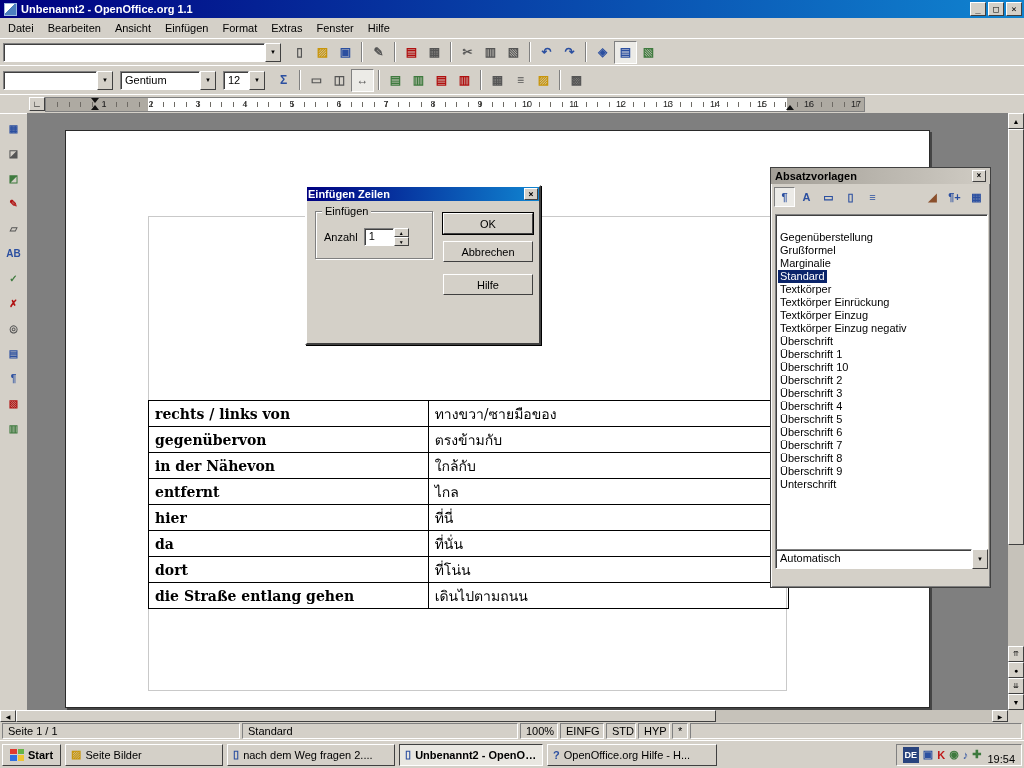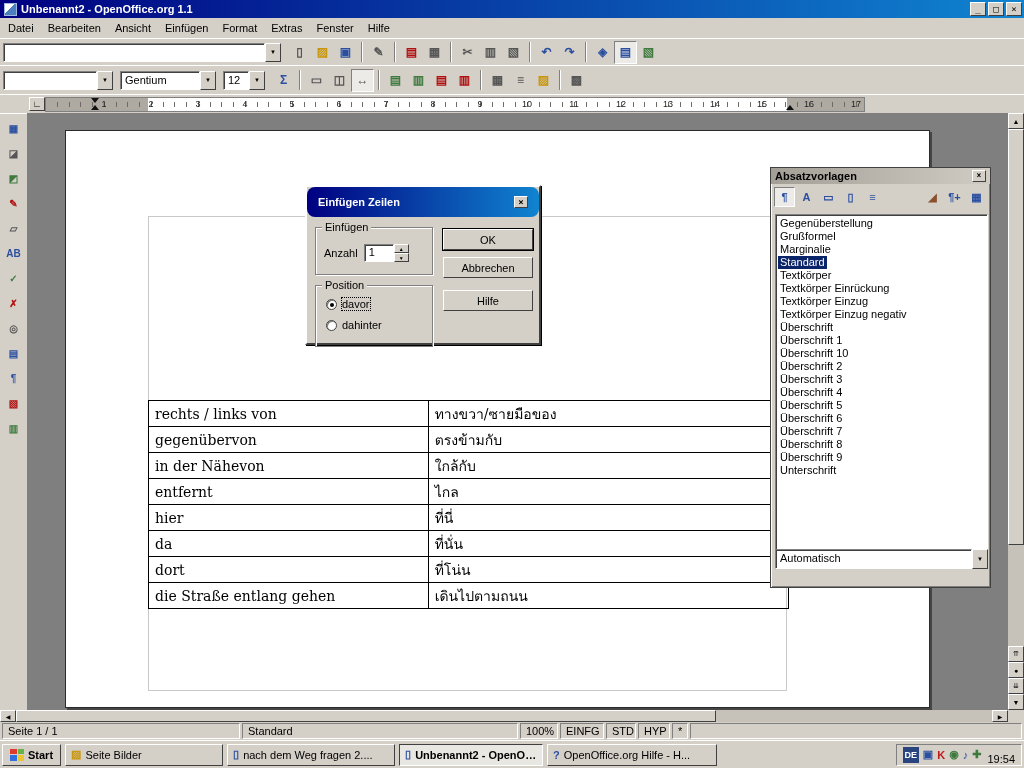--- a/index.html
+++ b/index.html
@@ -48,21 +48,21 @@
   
   #workarea{position:absolute;top:113px;left:0;width:1024px;height:597px;}
   #left-toolbar{position:absolute;left:0;top:0;width:27px;height:100%;background:#d4d0c8;display:flex;flex-direction:column;align-items:center;padding-top:3px;gap:3px;border-top:1px solid #fff;}
   #left-toolbar .tbtn{width:22px;height:22px;}
   #left-toolbar .tbtn i{font-size:10px;}
   #viewport{position:absolute;left:27px;top:0;width:981px;height:597px;background:#7f7f7f;overflow:hidden;}
   .page{position:absolute;left:38px;top:17px;width:865px;height:578px;background:#fff;border:1px solid #2a2a2a;box-shadow:2px 2px 0 rgba(0,0,0,0.45);}
   .text-boundary{position:absolute;left:82px;top:85px;width:639px;height:475px;border:1px solid #c9c9c9;}
   .doc-table{position:absolute;left:-1px;top:183px;border-collapse:collapse;table-layout:fixed;width:641px;font-family:"DejaVu Serif",serif;font-size:14px;}
   .doc-table td{border:1px solid #000;height:26px;padding:1px 6px;overflow:hidden;white-space:nowrap;}
-  td.c-de{width:253px;}
+  td.c-de{width:253px;font-weight:bold;}
   td.c-th{width:326px;}
 
   
   #vscroll{position:absolute;left:1008px;top:0;width:16px;height:597px;background:#c6c2ba;}
   .sb{position:absolute;left:0;width:16px;height:16px;font-size:7px;display:flex;align-items:center;justify-content:center;border:1px solid;border-color:#fff #404040 #404040 #fff;background:#d4d0c8;}
   #sb-up{top:0;}
   #vthumb{position:absolute;top:16px;left:0;width:16px;height:416px;border:1px solid;border-color:#fff #404040 #404040 #fff;background:#d4d0c8;}
   #sb-prev{top:533px;}
   #sb-nav{top:549px;}
   #sb-next{top:565px;}
@@ -100,21 +100,21 @@
   .task:nth-child(2){width:168px;}
   .task:nth-child(3){width:144px;}
   .task:nth-child(4){width:170px;}
   #tray{margin-left:auto;height:22px;border:1px solid;border-color:#808080 #fff #fff #808080;display:flex;align-items:center;gap:4px;padding:0 6px;}
   .lang-ind{width:16px;height:16px;background:#29447e;color:#fff;font-weight:bold;font-size:9px;display:flex;align-items:center;justify-content:center;}
   .tray-ico{font-style:normal;font-size:11px;font-weight:bold;}
   #clock{margin-left:2px;margin-top:8px;}
 
   
   #dialog{position:absolute;left:305px;top:185px;width:236px;height:160px;background:#d4d0c8;border:2px solid;border-color:#fff #404040 #404040 #fff;box-shadow:1px 1px 0 #000;z-index:50;}
-  .dlg-title{height:30px;background:linear-gradient(90deg,#000080,#1084d0);display:flex;align-items:center;padding:0 11px;color:#fff;font-weight:bold;border-radius:8px;}
+  .dlg-title{height:14px;background:linear-gradient(90deg,#000080,#1084d0);display:flex;align-items:center;padding:0 1px;color:#fff;font-weight:bold;}
   .dlg-title .cap-btn{margin-left:auto;width:14px;height:12px;line-height:10px;}
   .dlg-body{position:relative;height:138px;}
   .group{position:absolute;border:1px solid #808080;box-shadow:inset 1px 1px 0 #fff,1px 1px 0 #fff;}
   .group-label{position:absolute;top:-7px;left:6px;background:#d4d0c8;padding:0 3px;}
   #grp-insert{left:8px;top:10px;width:118px;height:48px;}
   #grp-pos{left:8px;top:68px;width:118px;height:62px;}
   .amount-row{position:absolute;left:8px;top:16px;display:flex;align-items:center;gap:6px;}
   .spin{display:flex;}
   .spin-field{width:30px;height:18px;background:#fff;border:1px solid;border-color:#808080 #fff #fff #808080;box-shadow:inset 1px 1px 0 #404040;padding:1px 4px;}
   .spin-btns{display:flex;flex-direction:column;}
@@ -132,21 +132,21 @@
 
   
   #stylist{position:absolute;left:770px;top:167px;width:221px;height:421px;background:#d4d0c8;border:1px solid #404040;box-shadow:inset 1px 1px 0 #fff,inset -1px -1px 0 #808080;z-index:40;}
   .sty-title{height:16px;background:linear-gradient(90deg,#a39f97,#d0ccc4);display:flex;align-items:center;padding:0 4px;font-weight:bold;}
   .sty-title .cap-btn{margin-left:auto;width:14px;height:12px;font-size:8px;line-height:10px;}
   #styicons{display:flex;align-items:center;height:26px;padding:2px 3px;gap:1px;}
   #styicons .tbgap{flex:1;}
   .stybtn{width:21px;height:20px;display:flex;align-items:center;justify-content:center;border:1px solid transparent;}
   .stybtn i{font-style:normal;font-weight:bold;font-size:11px;}
   .stybtn.pressed{border:1px solid;border-color:#808080 #fff #fff #808080;background:#ecebe7;}
-  #style-list{position:absolute;left:4px;top:46px;width:213px;height:341px;background:#fff;border:1px solid;border-color:#808080 #fff #fff #808080;box-shadow:inset 1px 1px 0 #404040;overflow:hidden;padding:2px 0 0 2px;}
+  #style-list{position:absolute;left:4px;top:46px;width:213px;height:341px;background:#fff;border:1px solid;border-color:#808080 #fff #fff #808080;box-shadow:inset 1px 1px 0 #404040;overflow:hidden;padding:16px 0 0 2px;}
   .style-item{height:13px;line-height:13px;padding:0 2px;white-space:nowrap;width:max-content;font-size:11px;}
   .style-item.selected{background:#0a246a;color:#fff;}
   #sty-filter{position:absolute;left:4px;bottom:6px;width:213px;height:32px;display:flex;border-radius:9px;}
   #sty-filter .cfield{flex:1;height:20px;}
   #sty-filter .cbtn{height:20px;}
 </style>
 </head>
 <body>
 
 <div id="screen">
@@ -475,31 +475,20 @@
         <span class="group-label">Einfügen</span>
         <span class="amount-row">
           <span>Anzahl</span>
           <span class="spin">
             <span class="spin-field">1</span>
             <span class="spin-btns">
               <span class="sp">▲</span>
               <span class="sp">▼</span>
             </span>
           </span>
-        </span>
-      </div>
-      <div class="group" id="grp-pos">
-        <span class="group-label">Position</span>
-        <span class="radio-row checked focused" id="radio-before">
-          <span class="rdot"></span>
-          <span class="rlabel">davor</span>
-        </span>
-        <span class="radio-row" id="radio-after">
-          <span class="rdot"></span>
-          <span class="rlabel">dahinter</span>
         </span>
       </div>
       <span class="dbtn" id="btn-ok">OK</span>
       <span class="dbtn" id="btn-cancel">Abbrechen</span>
       <span class="dbtn" id="btn-help">Hilfe</span>
     </div>
   </div>
 
   <div id="stylist">
     <div class="sty-title">

